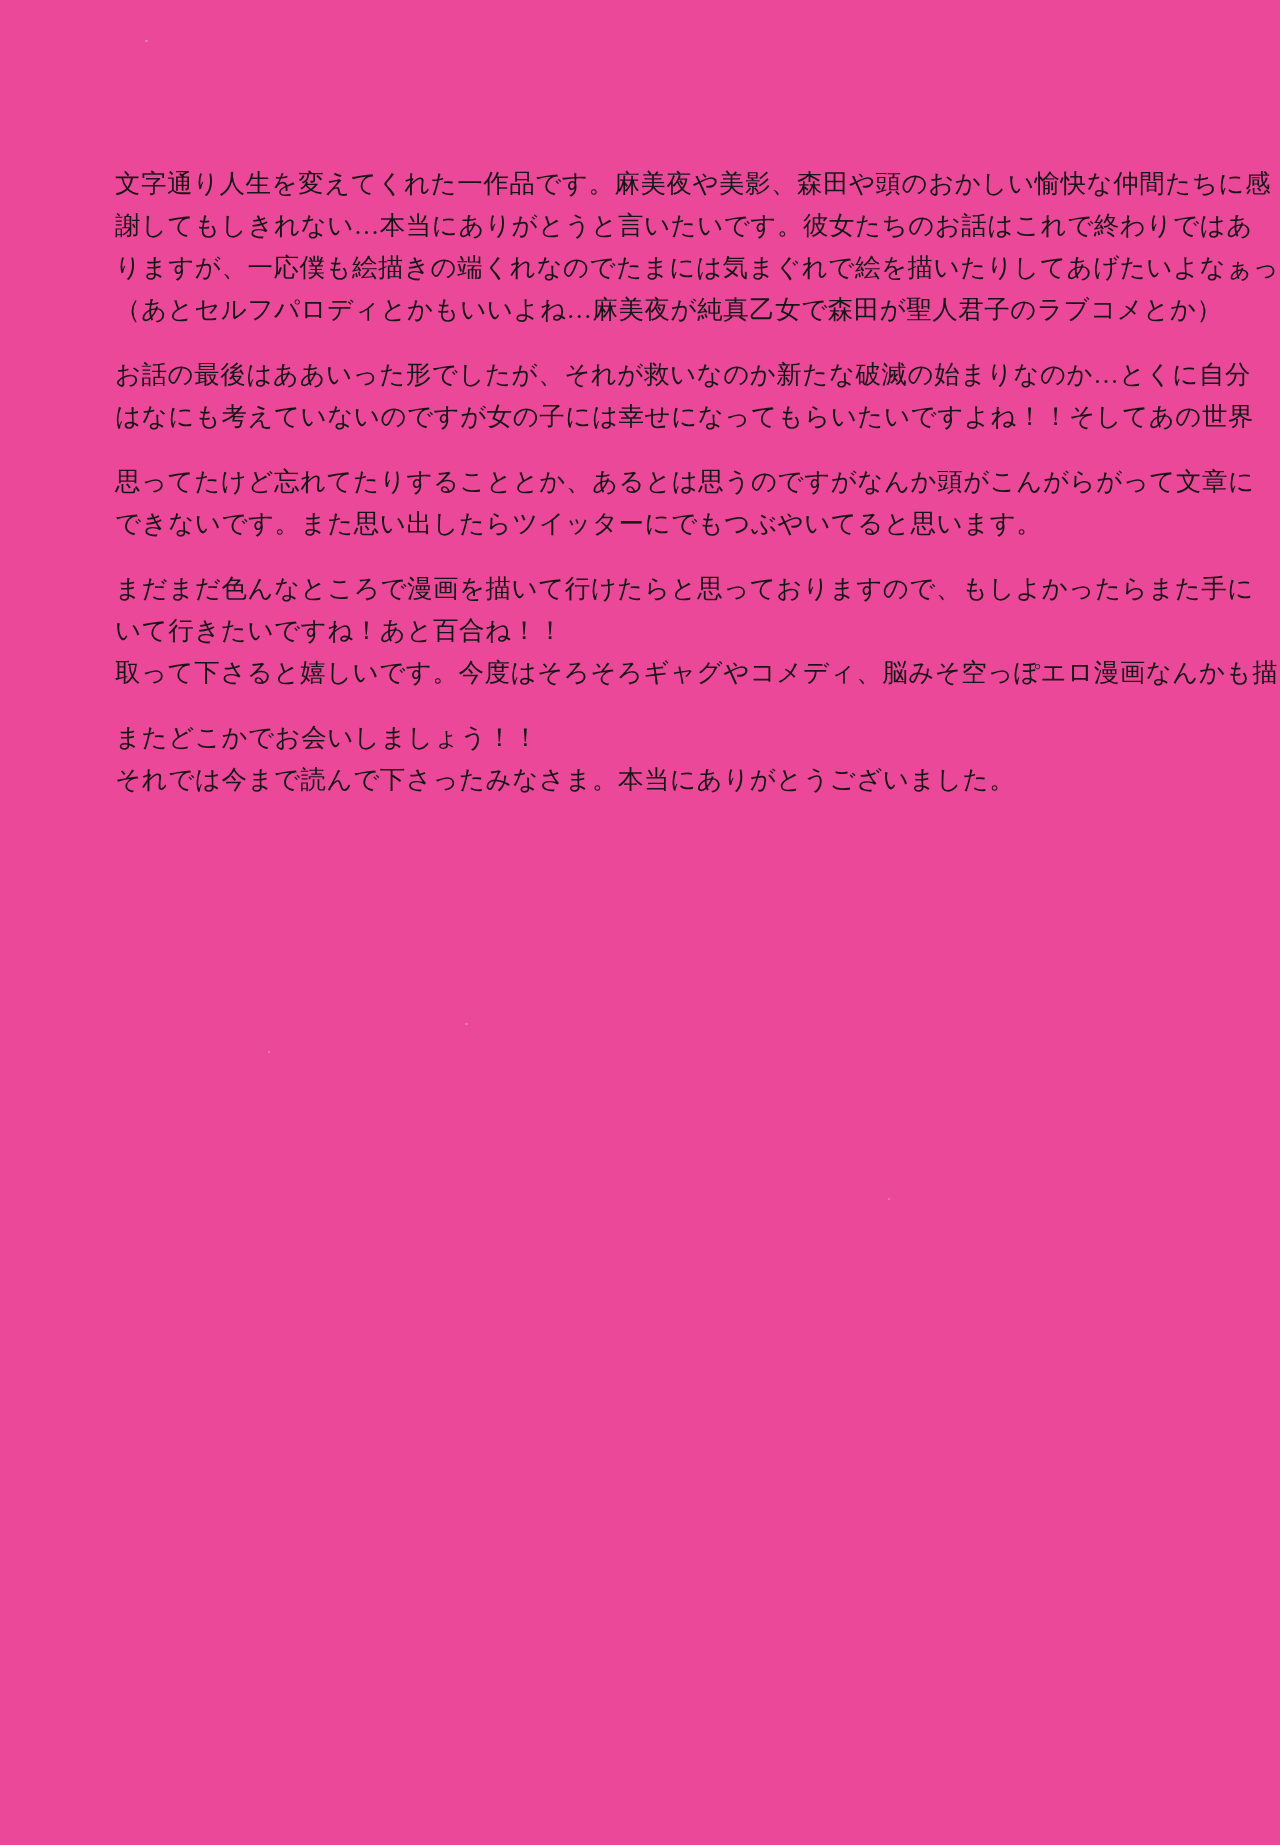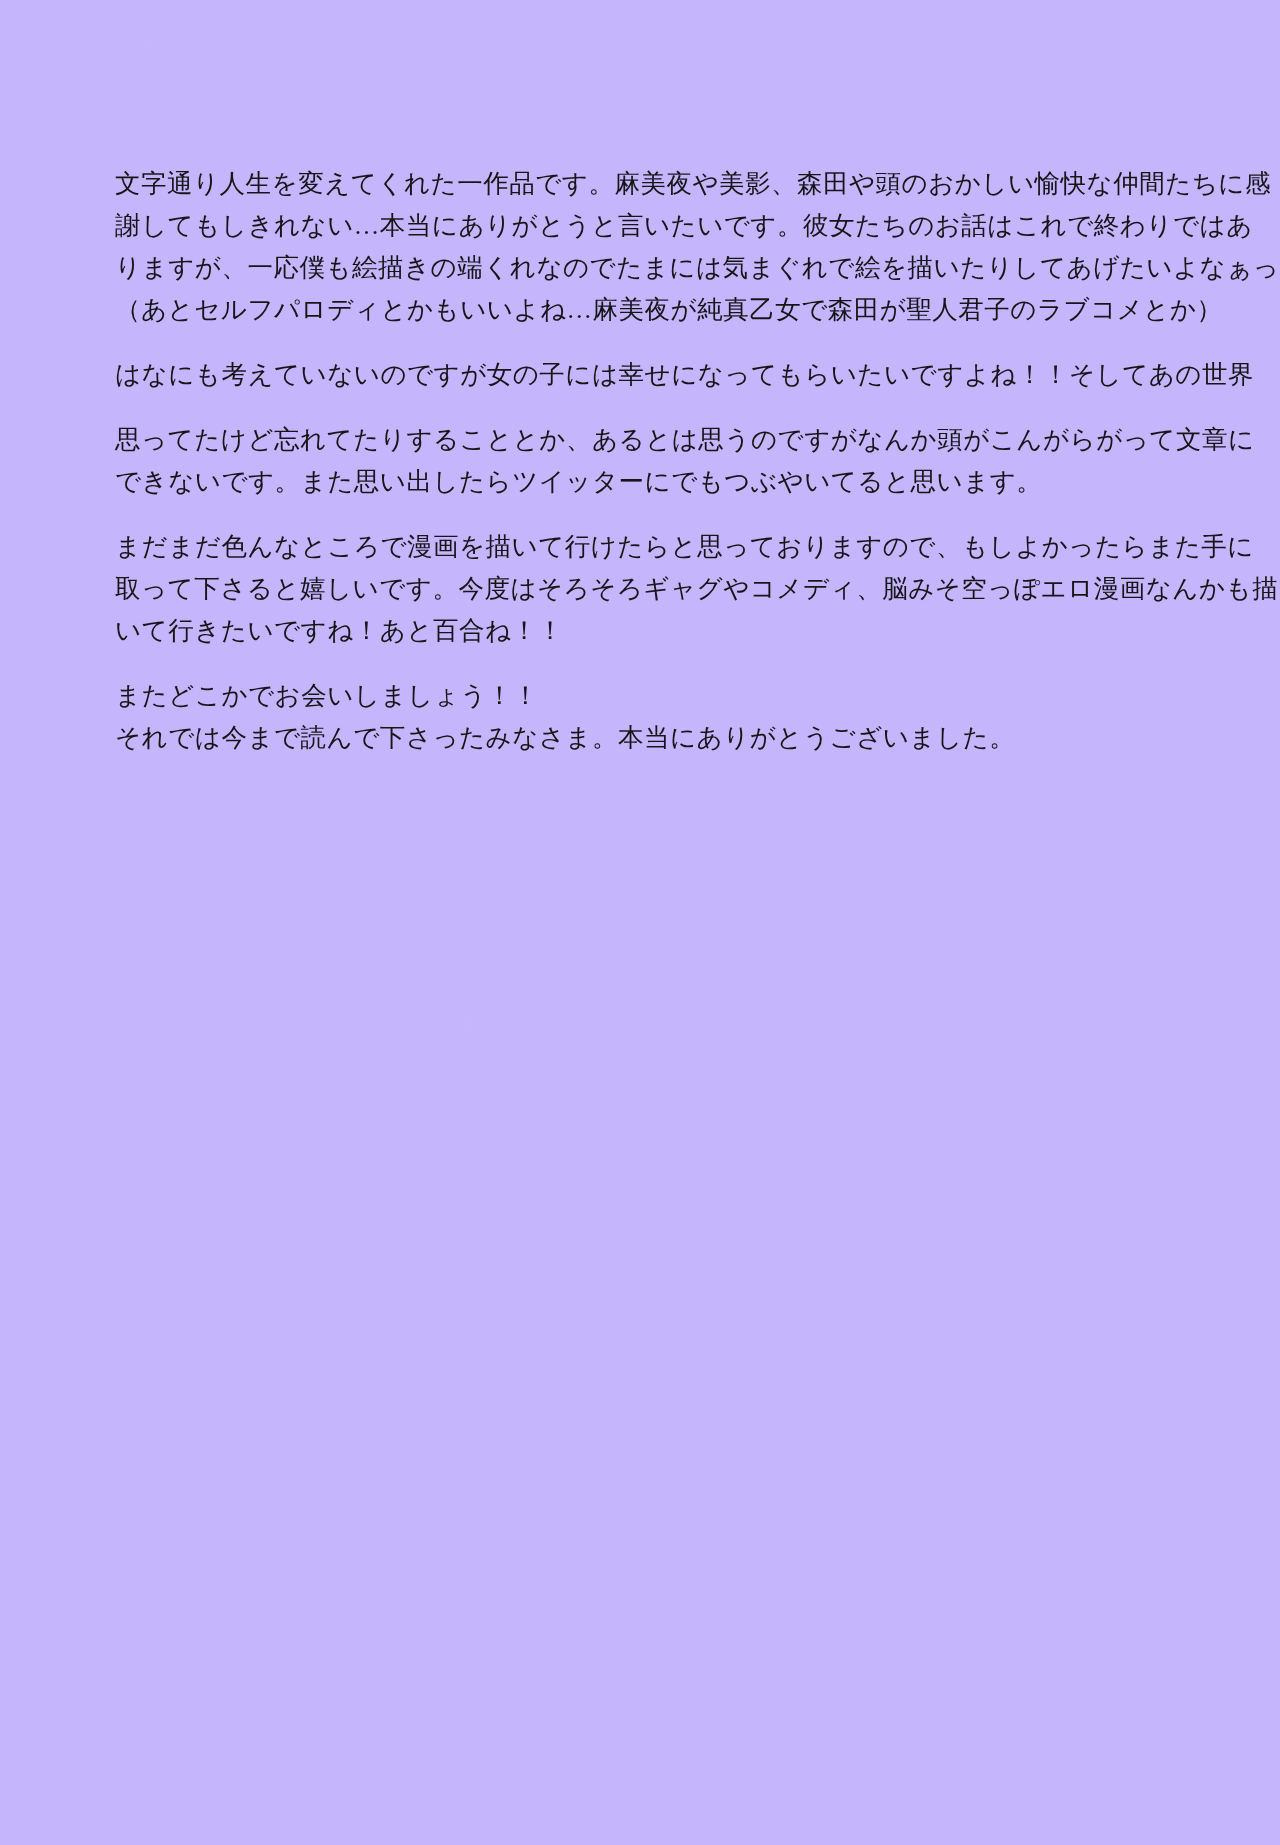--- a/index.html
+++ b/index.html
@@ -5,21 +5,21 @@
   html, body {
     margin: 0;
     padding: 0;
     background: #e8e8e6;
   }
   .page {
     position: relative;
     width: 1280px;
     height: 1845px;
     margin: 0 auto;
-    background: #c4b5fd;
+    background: #ec4899;
     overflow: hidden;
     font-family: "Liberation Serif", "DejaVu Serif", serif;
     color: #161616;
   }
   
   .speck {
     position: absolute;
     border-radius: 50%;
     background: #c9c9c6;
     opacity: 0.55;
@@ -60,32 +60,33 @@
   <div class="text-block">
 
     <p class="para">
       <span class="line">文字通り人生を変えてくれた一作品です。麻美夜や美影、森田や頭のおかしい愉快な仲間たちに感</span>
       <span class="line">謝してもしきれない…本当にありがとうと言いたいです。彼女たちのお話はこれで終わりではあ</span>
       <span class="line">りますが、一応僕も絵描きの端くれなのでたまには気まぐれで絵を描いたりしてあげたいよなぁっ</span>
       <span class="line">（あとセルフパロディとかもいいよね…麻美夜が純真乙女で森田が聖人君子のラブコメとか）</span>
     </p>
 
     <p class="para">
+      <span class="line">お話の最後はああいった形でしたが、それが救いなのか新たな破滅の始まりなのか…とくに自分</span>
       <span class="line">はなにも考えていないのですが女の子には幸せになってもらいたいですよね！！そしてあの世界</span>
     </p>
 
     <p class="para">
       <span class="line">思ってたけど忘れてたりすることとか、あるとは思うのですがなんか頭がこんがらがって文章に</span>
       <span class="line">できないです。また思い出したらツイッターにでもつぶやいてると思います。</span>
     </p>
 
     <p class="para">
       <span class="line">まだまだ色んなところで漫画を描いて行けたらと思っておりますので、もしよかったらまた手に</span>
+      <span class="line">いて行きたいですね！あと百合ね！！</span>
       <span class="line">取って下さると嬉しいです。今度はそろそろギャグやコメディ、脳みそ空っぽエロ漫画なんかも描</span>
-      <span class="line">いて行きたいですね！あと百合ね！！</span>
     </p>
 
     <p class="para">
       <span class="line">またどこかでお会いしましょう！！</span>
       <span class="line">それでは今まで読んで下さったみなさま。本当にありがとうございました。</span>
     </p>
 
   </div>
 </div>
 

